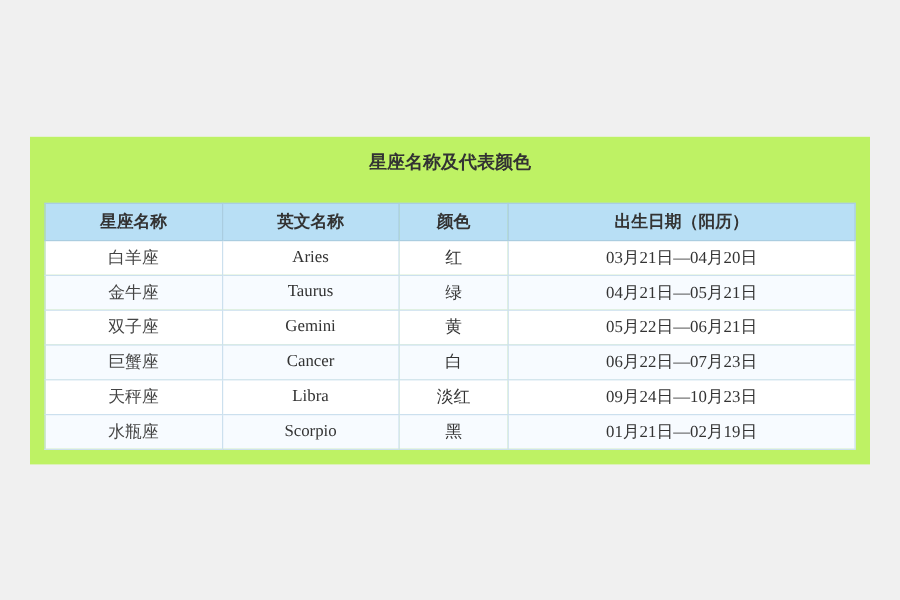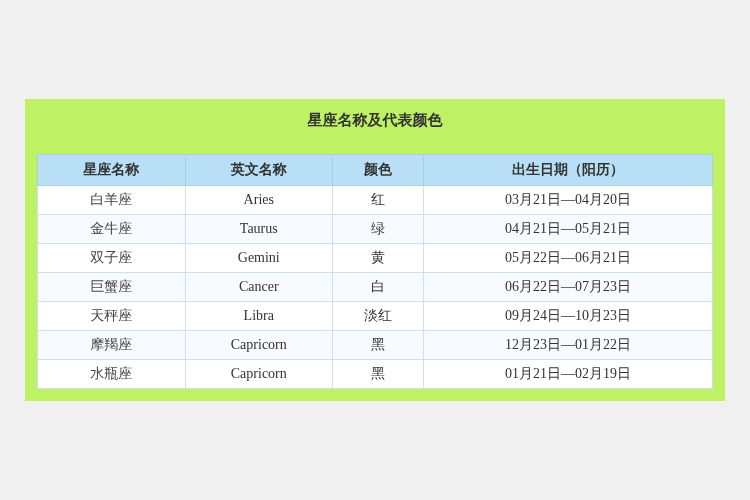--- a/index.html
+++ b/index.html
@@ -96,26 +96,20 @@
           <td>白</td>
           <td>06月22日—07月23日</td>
         </tr>
         <tr>
           <td>天秤座</td>
           <td>Libra</td>
           <td>淡红</td>
           <td>09月24日—10月23日</td>
         </tr>
         <tr>
-          <td>摩羯座</td>
-          <td>Capricorn</td>
-          <td>黑</td>
-          <td>12月23日—01月22日</td>
-        </tr>
-        <tr>
           <td>水瓶座</td>
-          <td>Capricorn</td>
+          <td>Scorpio</td>
           <td>黑</td>
           <td>01月21日—02月19日</td>
         </tr>
       </tbody>
   </table>
 </div>
 
 </body></html>

